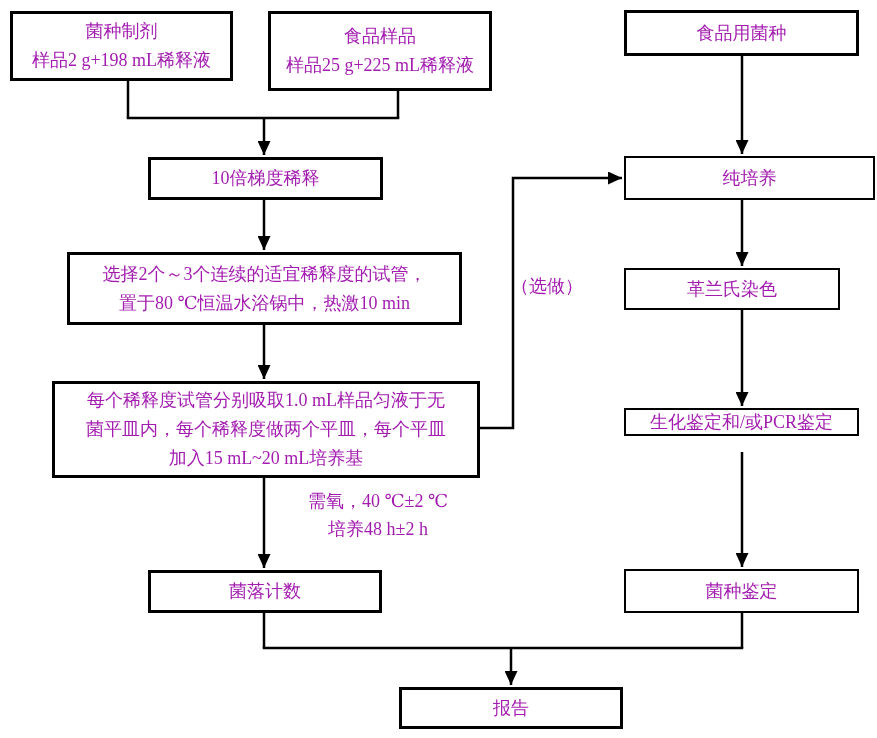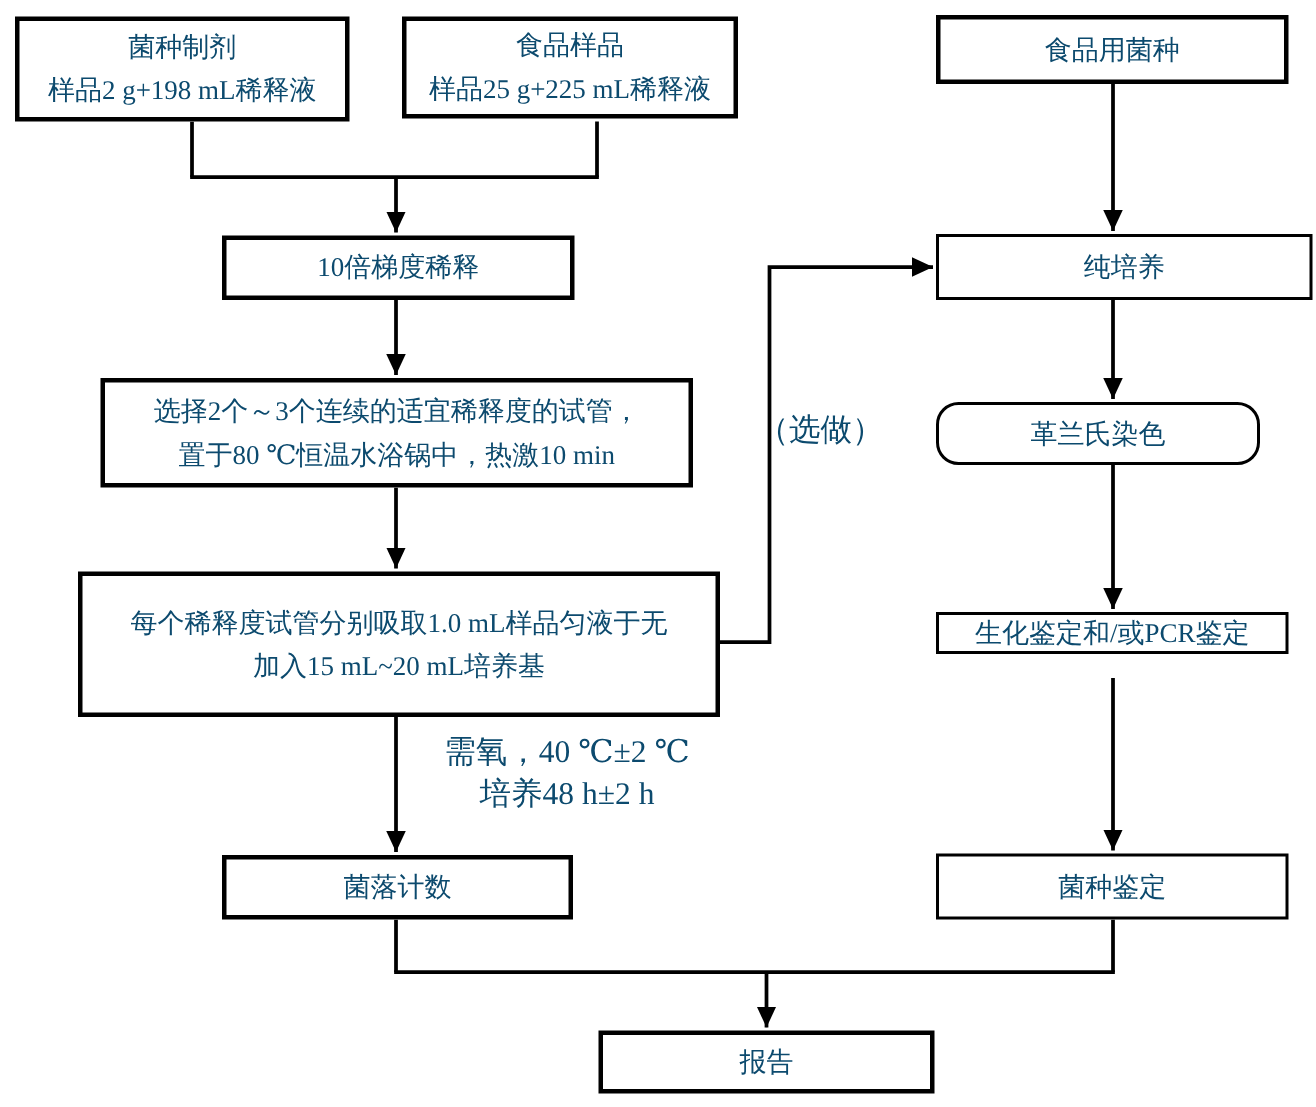--- a/index.html
+++ b/index.html
@@ -5,21 +5,21 @@
   html, body {
     margin: 0;
     padding: 0;
     background: #ffffff;
   }
   .canvas {
     position: relative;
     width: 877px;
     height: 738px;
     background: #ffffff;
-    color: #0c4a6e;
+    color: #a21caf;
     font-family: "Liberation Serif", "DejaVu Serif", serif;
     overflow: hidden;
   }
   .connectors {
     position: absolute;
     left: 0;
     top: 0;
     width: 877px;
     height: 738px;
   }
@@ -33,36 +33,36 @@
     align-items: center;
     justify-content: center;
     text-align: center;
     font-size: 18px;
     line-height: 29px;
     white-space: nowrap;
   }
   .box.thin { border-width: 2px; }
   .note {
     position: absolute;
-    font-size: 21px;
+    font-size: 18px;
     line-height: 28px;
     text-align: center;
     white-space: nowrap;
   }
   
   #node-strain-preparation { left: 10px;  top: 11px;  width: 223px; height: 70px; }
-  #node-food-sample        { left: 268px; top: 11px;  width: 224px; height: 68px; }
+  #node-food-sample        { left: 268px; top: 11px;  width: 224px; height: 80px; }
   #node-food-culture-strain{ left: 624px; top: 10px;  width: 235px; height: 46px; }
   #node-tenfold-dilution   { left: 148px; top: 157px; width: 235px; height: 43px; }
   #node-heat-shock         { left: 67px;  top: 252px; width: 395px; height: 73px; }
   #node-plating            { left: 52px;  top: 381px; width: 428px; height: 97px; }
   #node-colony-counting    { left: 148px; top: 570px; width: 234px; height: 43px; }
   #node-report             { left: 399px; top: 687px; width: 224px; height: 42px; }
   #node-pure-culture       { left: 624px; top: 156px; width: 251px; height: 44px; }
-  #node-gram-staining      { left: 624px; top: 268px; width: 216px; height: 42px; border-radius: 15px; }
+  #node-gram-staining      { left: 624px; top: 268px; width: 216px; height: 42px; }
   #node-biochem-pcr        { left: 624px; top: 408px; width: 235px; height: 28px; }
   #node-strain-identification { left: 624px; top: 569px; width: 235px; height: 44px; }
   #note-incubation   { left: 278px; top: 487px; width: 200px; }
   #note-optional     { left: 502px; top: 272px; width: 90px; }
 </style>
 </head>
 <body>
 
 <div class="canvas">
 
@@ -138,20 +138,21 @@
     <div>10倍梯度稀释</div>
   </div>
 
   <div class="box" id="node-heat-shock">
     <div>选择2个～3个连续的适宜稀释度的试管，</div>
     <div>置于80 ℃恒温水浴锅中，热激10 min</div>
   </div>
 
   <div class="box" id="node-plating">
     <div>每个稀释度试管分别吸取1.0 mL样品匀液于无</div>
+    <div>菌平皿内，每个稀释度做两个平皿，每个平皿</div>
     <div>加入15 mL~20 mL培养基</div>
   </div>
 
   <div class="box" id="node-colony-counting">
     <div>菌落计数</div>
   </div>
 
   <div class="box" id="node-report">
     <div>报告</div>
   </div>

